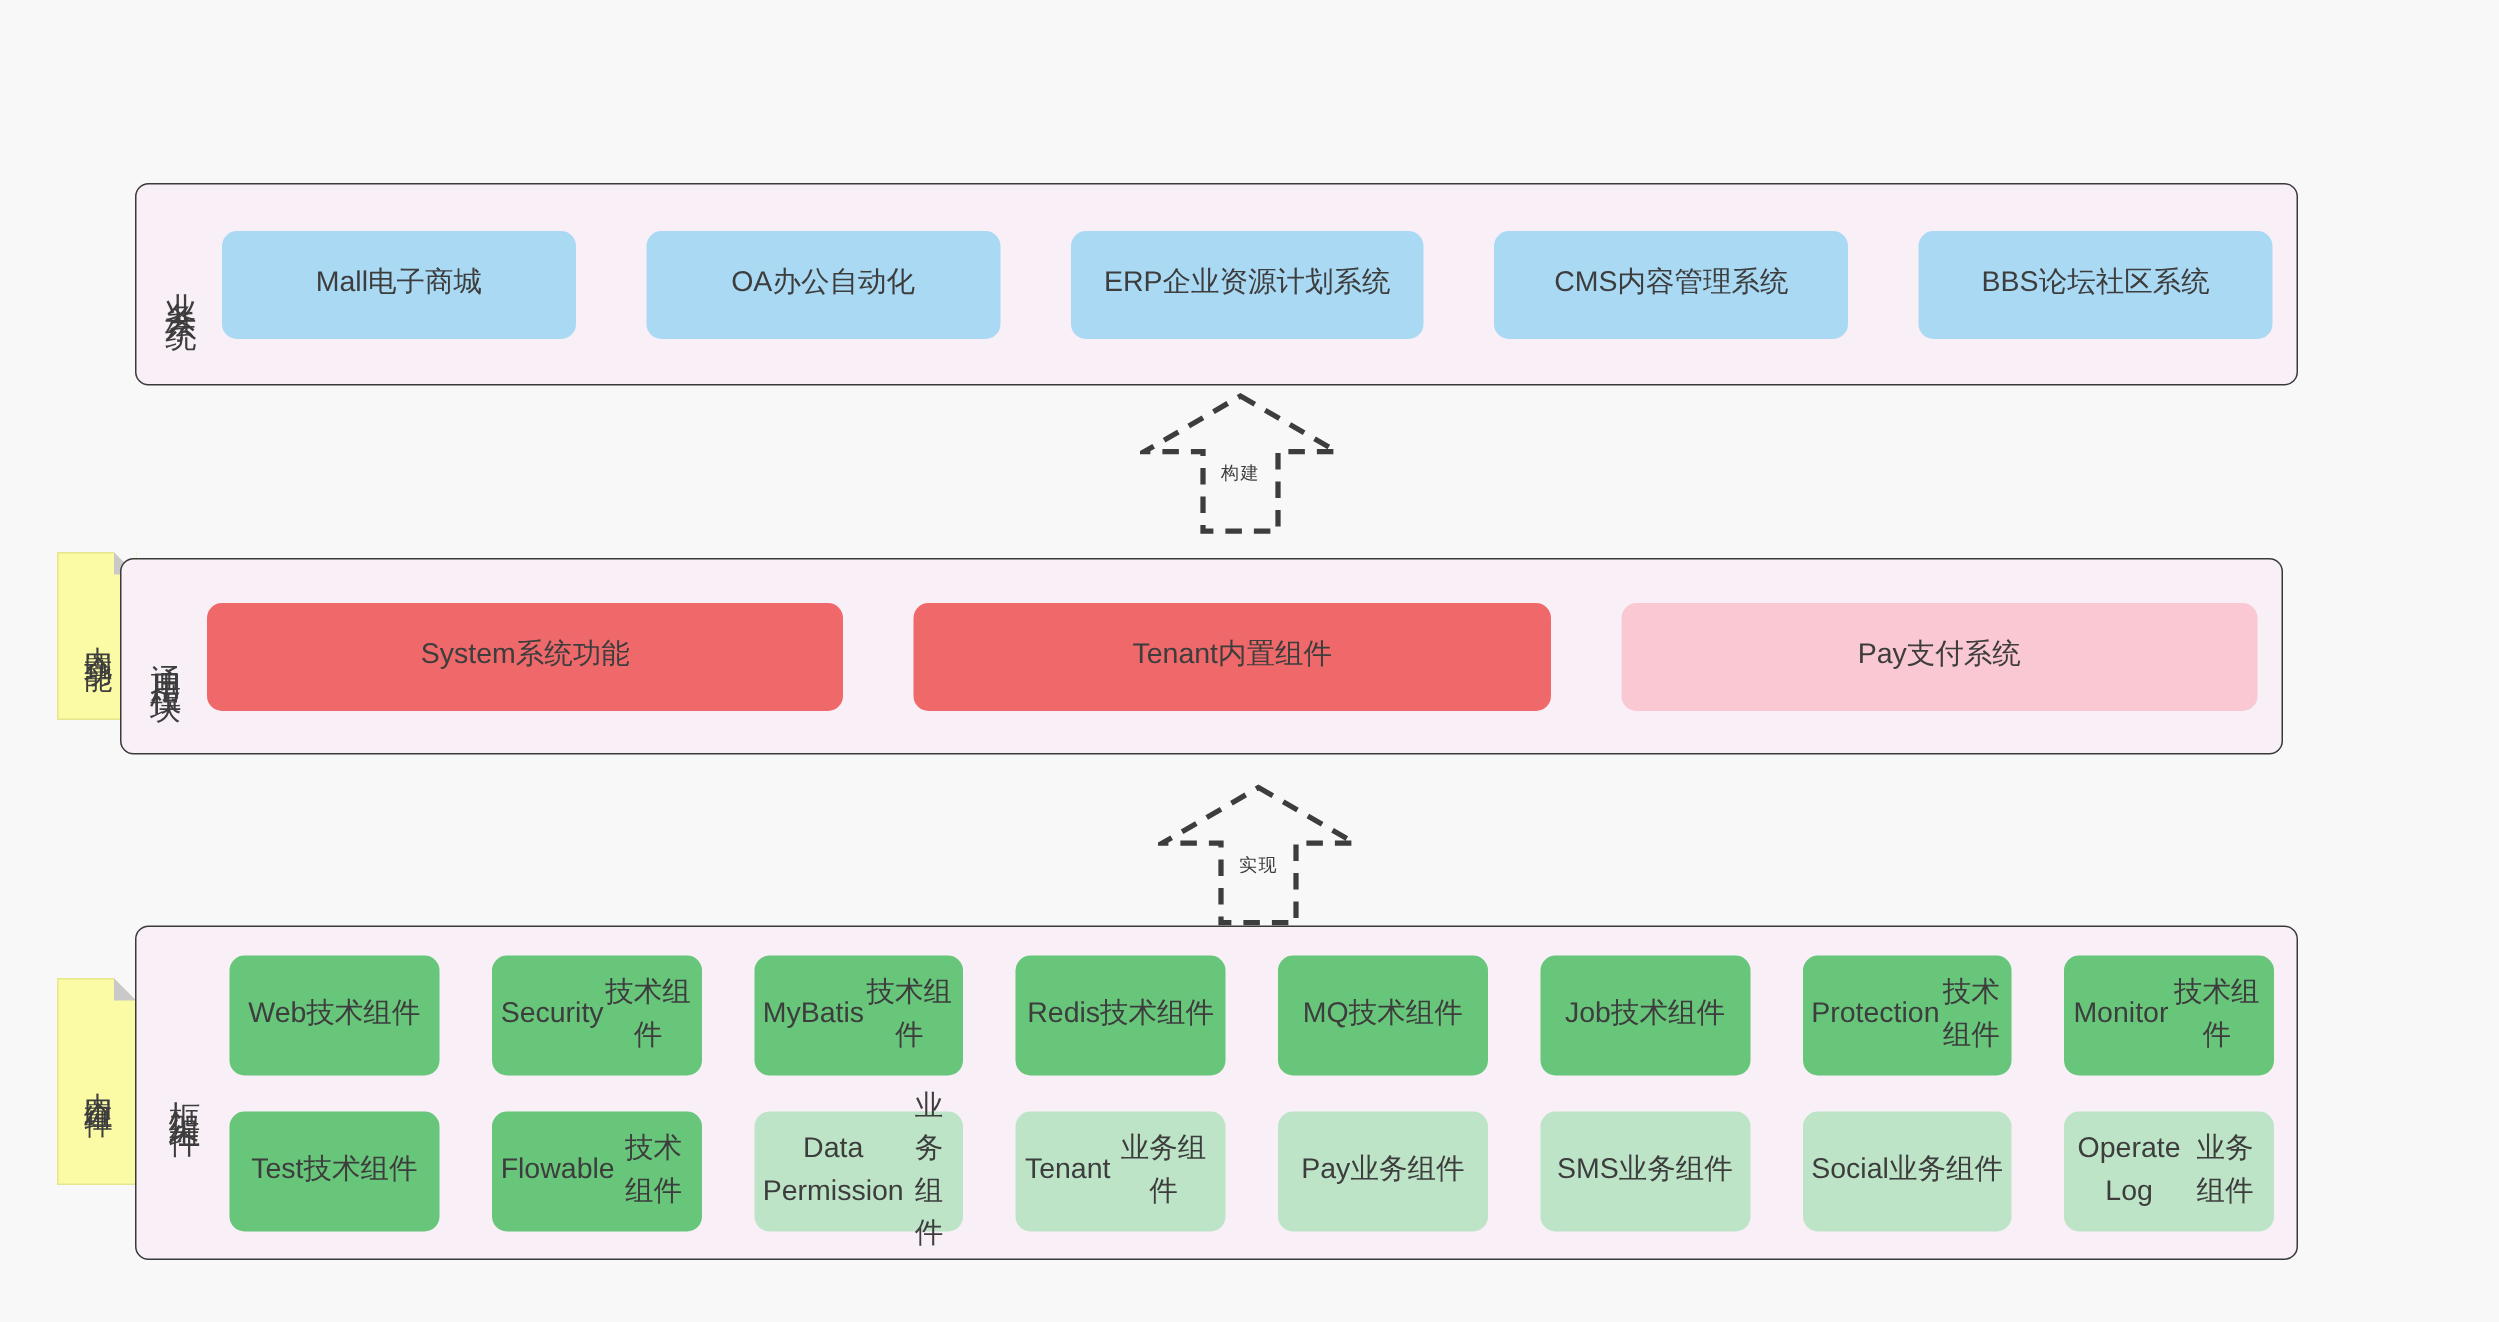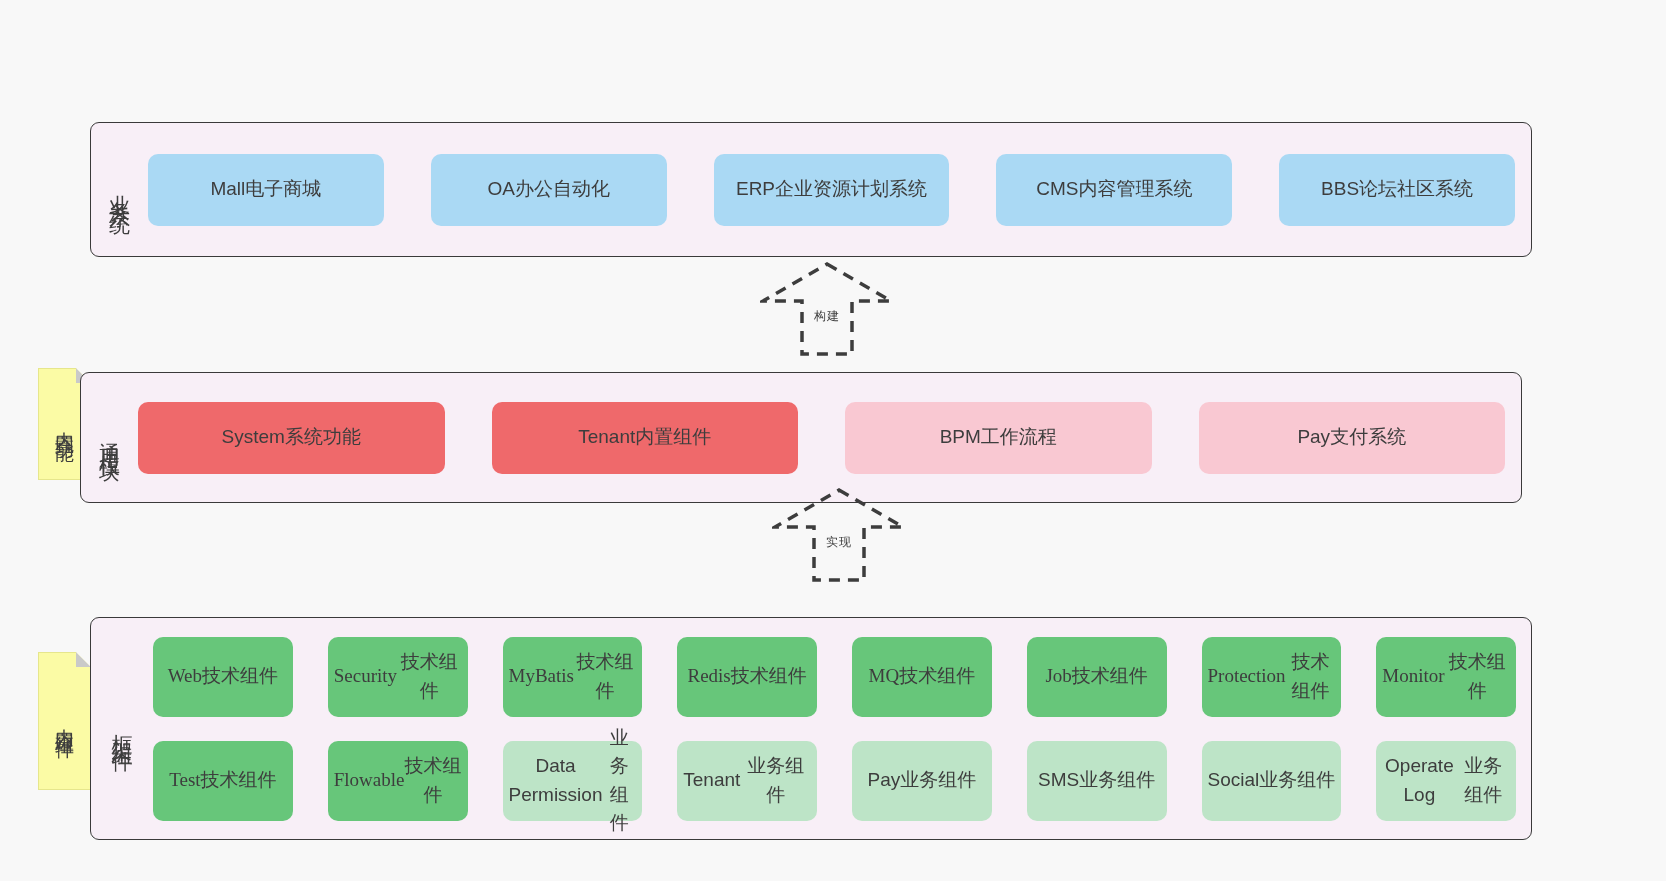--- a/index.html
+++ b/index.html
@@ -42,21 +42,21 @@
     display:flex;flex-direction:row;justify-content:center;align-items:center;
     text-align:center;
     font-size:19px;line-height:1.5;
     padding:4px 6px;
   }
   .boxes6 .box{height:72px;}
   .row8 .box{height:80px;}
   .box.blue{background:var(--blue);}
   .box.red{background:var(--red);}
   .box.pink{background:var(--pink);}
-  .box.green{background:var(--green);font-family:Liberation Serif, serif;}
+  .box.green{background:var(--green);}
   .box.lightgreen{background:var(--lightGreen);}
   .note{
     position:absolute;
     background:var(--noteBg);
     border:1px solid var(--noteBorder);
     display:flex;align-items:center;justify-content:center;
     writing-mode:vertical-rl;text-orientation:upright;
     font-size:19px;letter-spacing:4px;
     z-index:1;
   }
@@ -122,31 +122,27 @@
   <div class="boxes6">
     <div class="box red">
       <span>System</span>
       <span>系统功能</span>
     </div>
     <div class="box red">
       <span>Tenant</span>
       <span>内置组件</span>
     </div>
     <div class="box pink">
-      <span>BPM</span>
-      <span>工作流程</span>
-    </div>
-    <div class="box pink">
       <span>Pay</span>
       <span>支付系统</span>
     </div>
   </div>
 </div>
 
-<div class="arrow" style="left:772px;top:487px;width:134px;height:96px;">
+<div class="arrow" style="left:772px;top:522px;width:134px;height:96px;">
   <svg width="134" height="96" viewBox="0 0 134 96">
     <polygon points="67,3 131,40 92,40 92,93 42,93 42,40 3,40" fill="none" stroke="#3d3d3d" stroke-width="3.5" stroke-dasharray="11 8"></polygon>
   </svg>
   <div class="arrow-label">实现</div>
 </div>
 
 <div class="section" style="left:90px;top:617px;width:1442px;height:223px;">
   <div class="section-label" style="width:62px;">框架组件</div>
   <div class="rows">
     <div class="row8">

